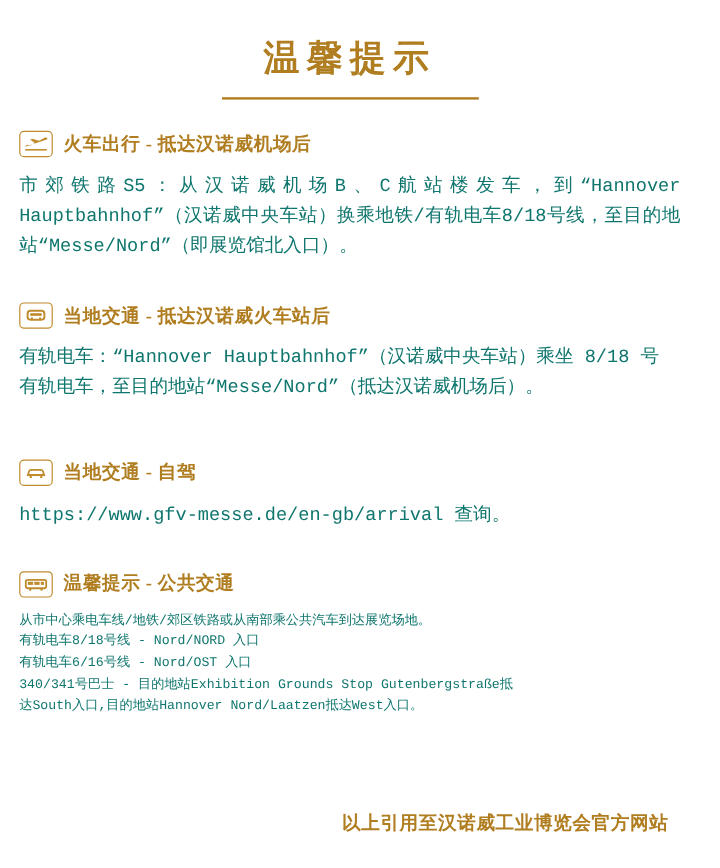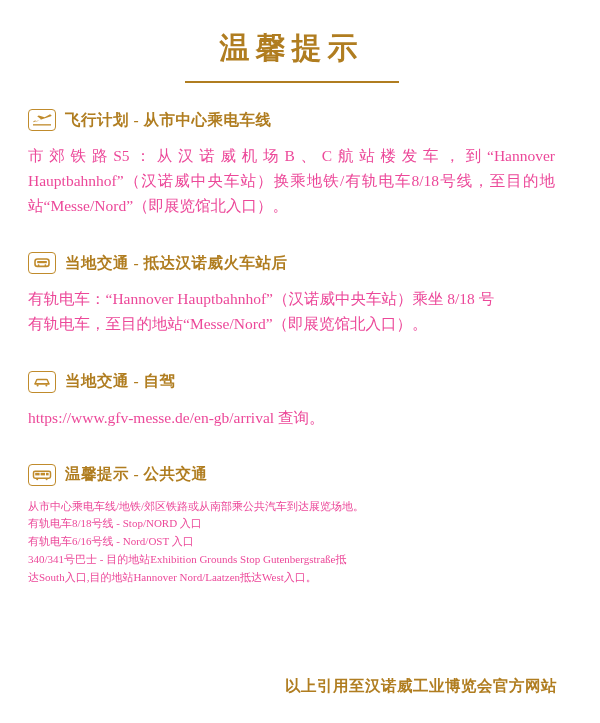--- a/index.html
+++ b/index.html
@@ -12,21 +12,21 @@
     background: #ffffff;
     font-family: "Liberation Serif", serif;
     color: #b8860b;
     overflow: hidden;
   }
   .page {
     position: relative;
     width: 583px;
     height: 723px;
     box-sizing: border-box;
-    padding: 0 28px;
+    padding: 0 16px;
   }
   .title {
     text-align: center;
     font-family: "Liberation Serif", serif;
     font-size: 30px;
     font-weight: bold;
     letter-spacing: 6px;
     color: #b07d20;
     padding-top: 28px;
     padding-bottom: 6px;
@@ -64,32 +64,32 @@
   .section-title {
     font-size: 15.5px;
     font-weight: bold;
     color: #b07d20;
     letter-spacing: 0.5px;
     font-family: "Liberation Serif", serif;
   }
   .section-body {
     font-size: 15.5px;
     line-height: 1.62;
-    color: #ec4899;
+    color: #0f766e;
     text-align: justify;
-    font-family: Liberation Serif, serif;
+    font-family: Liberation Mono, monospace;
   }
   .section-body .line {
     display: block;
     white-space: nowrap;
   }
   .sec-flight .section-body { text-align: justify; text-align-last: left; }
   .sec-flight { margin-bottom: 14px; }
   .sec-train { margin-bottom: 14px; }
-  .sec-drive { margin-bottom: 14px; }
+  .sec-drive { margin-bottom: 14px; margin-top: 12px; }
   .sec-public .section-body .line { font-size: 11px; }
   .footer {
     position: absolute;
     right: 26px;
     bottom: 26px;
     font-size: 15.5px;
     font-weight: bold;
     color: #b07d20;
     letter-spacing: 0.5px;
     margin-left: 24px;
@@ -107,42 +107,42 @@
   <div class="sections">
 
     <div class="section sec-flight">
       <div class="section-head">
         <span class="icon-box">
           <svg width="20" height="14" viewBox="0 0 20 14">
             <path d="M1 9.2 L19 3.2 C19.6 3.0 19.7 2.2 19.1 1.9 C18.4 1.5 17.5 1.5 16.8 1.9 L12.6 4.2 L6.8 2.6 L5.2 3.3 L9.0 6.2 L5.4 8.2 L3.0 7.6 L1.6 8.3 Z" fill="#c08b2c"></path>
             <rect x="1" y="11.2" width="18" height="1.3" fill="#c08b2c"></rect>
           </svg>
         </span>
-        <span class="section-title">飞行计划 - 从市中心乘电车线</span>
+        <span class="section-title">火车出行 - 抵达汉诺威机场后</span>
       </div>
       <div class="section-body">市郊铁路S5：从汉诺威机场B、C航站楼发车，到“Hannover Hauptbahnhof”（汉诺威中央车站）换乘地铁/有轨电车8/18号线，至目的地站“Messe/Nord”（即展览馆北入口）。</div>
     </div>
 
     <div class="spacer-lg"></div>
 
     <div class="section sec-train">
       <div class="section-head">
         <span class="icon-box">
           <svg width="20" height="14" viewBox="0 0 20 14">
             <rect x="3" y="3" width="14" height="7.4" rx="2.4" fill="none" stroke="#c08b2c" stroke-width="1.6"></rect>
             <rect x="5.2" y="5" width="9.6" height="2.2" fill="#c08b2c"></rect>
             <circle cx="6.6" cy="9.2" r="0.9" fill="#c08b2c"></circle>
             <circle cx="13.4" cy="9.2" r="0.9" fill="#c08b2c"></circle>
           </svg>
         </span>
         <span class="section-title">当地交通 - 抵达汉诺威火车站后</span>
       </div>
       <div class="section-body">
         <span class="line">有轨电车：“Hannover Hauptbahnhof”（汉诺威中央车站）乘坐 8/18 号</span>
-        <span class="line">有轨电车，至目的地站“Messe/Nord”（即展览馆北入口）。</span>
+        <span class="line">有轨电车，至目的地站“Messe/Nord”（抵达汉诺威机场后）。</span>
       </div>
     </div>
 
     <div class="spacer-lg"></div>
 
     <div class="section sec-drive">
       <div class="section-head">
         <span class="icon-box">
           <svg width="20" height="14" viewBox="0 0 20 14">
             <path d="M3.2 8.6 L4.4 5.4 C4.6 4.8 5.1 4.5 5.7 4.5 L14.3 4.5 C14.9 4.5 15.4 4.8 15.6 5.4 L16.8 8.6 Z" fill="none" stroke="#c08b2c" stroke-width="1.4"></path>
@@ -169,21 +169,21 @@
             <rect x="9.6" y="4.8" width="4.4" height="2.6" fill="#c08b2c"></rect>
             <rect x="15.0" y="4.8" width="2.6" height="2.6" fill="#c08b2c"></rect>
             <circle cx="6.2" cy="11.2" r="1" fill="#c08b2c"></circle>
             <circle cx="15.6" cy="11.2" r="1" fill="#c08b2c"></circle>
           </svg>
         </span>
         <span class="section-title">温馨提示 - 公共交通</span>
       </div>
       <div class="section-body">
         <span class="line">从市中心乘电车线/地铁/郊区铁路或从南部乘公共汽车到达展览场地。</span>
-        <span class="line">有轨电车8/18号线 - Stop/NORD 入口</span>
+        <span class="line">有轨电车8/18号线 - Nord/NORD 入口</span>
         <span class="line">有轨电车6/16号线 - Nord/OST 入口</span>
         <span class="line">340/341号巴士 - 目的地站Exhibition Grounds Stop Gutenbergstraße抵</span>
         <span class="line">达South入口,目的地站Hannover Nord/Laatzen抵达West入口。</span>
       </div>
     </div>
 
   </div>
 
   <div class="footer">以上引用至汉诺威工业博览会官方网站</div>
 

